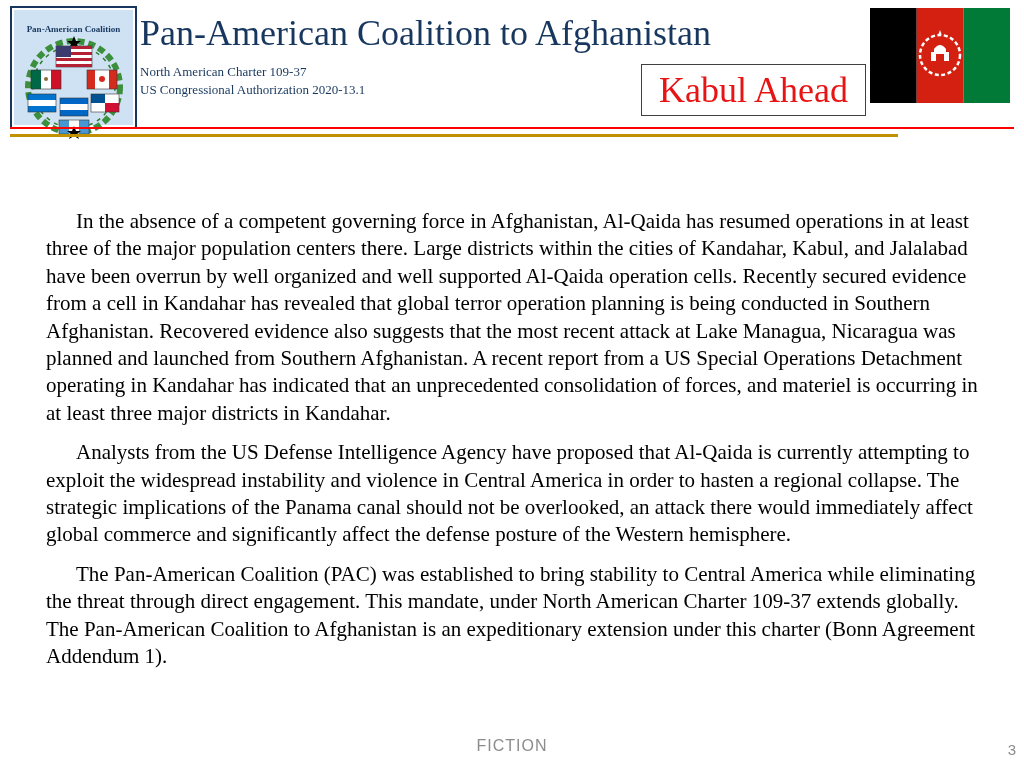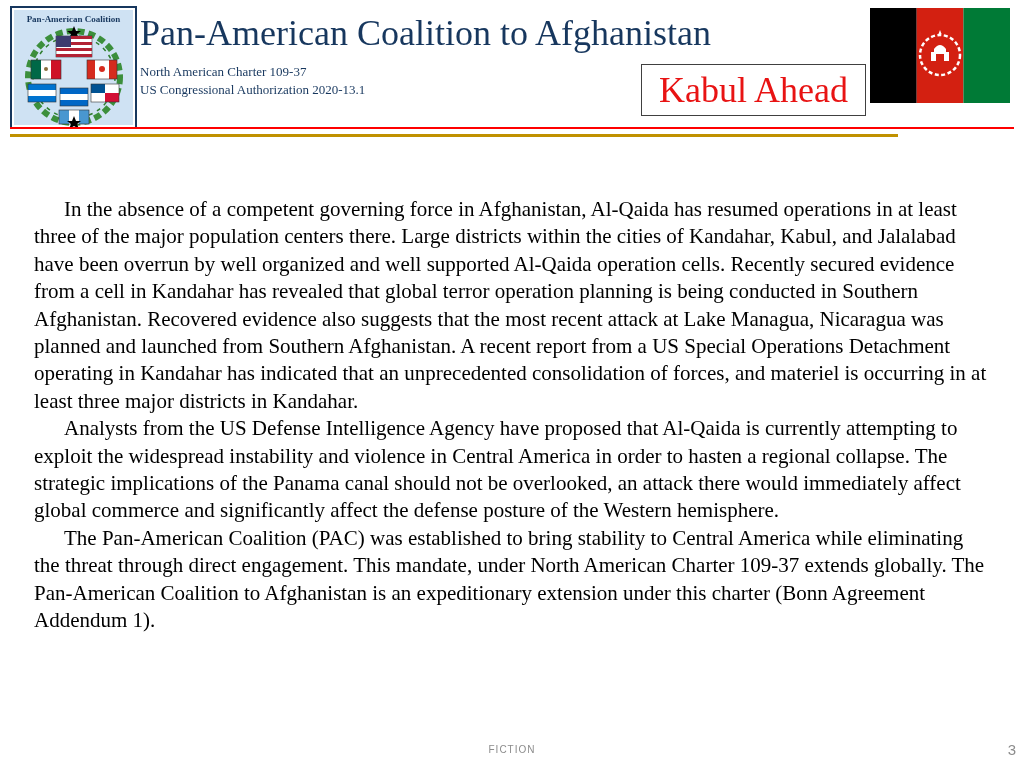--- a/index.html
+++ b/index.html
@@ -10,21 +10,21 @@
 
   
   .logo-box {
     position:absolute; left:10px; top:6px; width:127px; height:123px;
     background:#cfe2f3; border:2px solid #17375e;
     box-shadow: inset 0 0 0 2px #ffffff;
     box-sizing:border-box;
   }
   .logo-caption {
     font-size:9px; font-weight:bold; color:#17375e; text-align:center;
-    padding-top:6px; font-family:"Liberation Serif", serif;
+    padding-top:16px; font-family:"Liberation Serif", serif;
   }
   .logo-svg { display:block; margin:0 auto; }
 
   .title-block { position:absolute; left:140px; top:12px; }
   .slide-title {
     margin:0; font-size:36px; font-weight:normal; color:#17375e;
     font-family:"Liberation Serif", serif; white-space:nowrap;
   }
   .subtitle {
     font-size:13px; color:#17375e; line-height:1.4; white-space:nowrap;
@@ -54,26 +54,26 @@
     position:absolute; left:10px; top:134px; width:888px; height:3px;
     background:#c09100;
   }
 
   
   .body-text {
     position:absolute; left:34px; top:196px; width:956px;
     font-size:21px; line-height:27.4px; color:#000000;
     font-family:"Liberation Serif", serif;
   }
-  .body-text p { margin:0; text-indent:30px; }
+  .body-text p { margin:12px; text-indent:30px; }
 
   
   .footer-label {
     position:absolute; left:0; right:0; bottom:13px; text-align:center;
-    font-family:"Liberation Sans", sans-serif; font-size:10px;
+    font-family:"Liberation Sans", sans-serif; font-size:16px;
     letter-spacing:1px; color:#8c8c8c;
   }
   .page-number {
     position:absolute; right:8px; bottom:10px;
     font-family:"Liberation Sans", sans-serif; font-size:15px; color:#8c8c8c;
   }
 </style>
 </head>
 <body>
 

